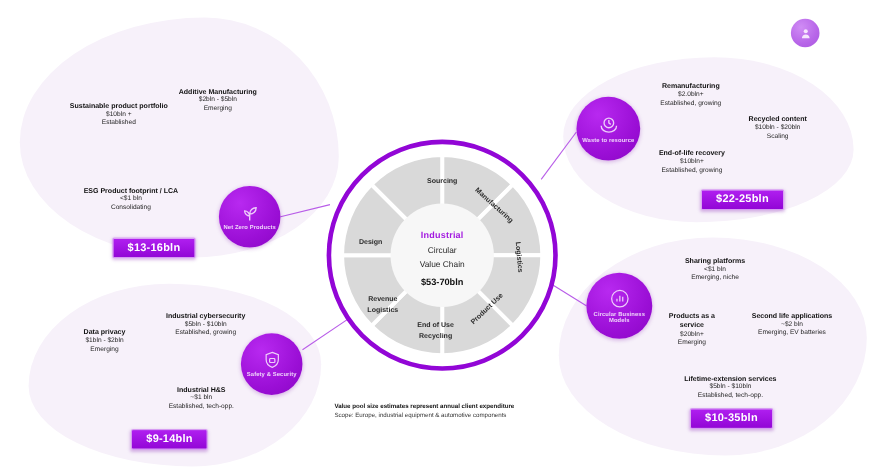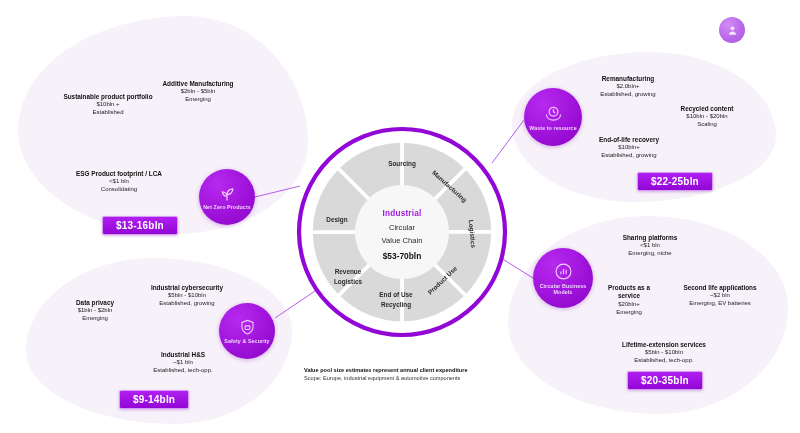--- a/index.html
+++ b/index.html
@@ -212,21 +212,21 @@
     <div class="v">~$2 bln</div>
     <div class="s">Emerging, EV batteries</div>
   </div>
 
   <div class="grp" style="left:602px;top:341px;width:124px;">
     <div class="t">Lifetime-extension services</div>
     <div class="v">$5bln - $10bln</div>
     <div class="s">Established, tech-opp.</div>
   </div>
 
-  <div class="badge" style="left:627px;top:371px;">$20-35bln</div>
+  <div class="badge" style="left:627px;top:371px;">$10-35bln</div>
 
   <div class="pillar" id="pillar-safety">
     <svg class="ic" width="19" height="19" viewBox="0 0 24 24" fill="none" stroke="#f3dcfc" stroke-width="1.4">
       <path d="M12 3l7 2.6v5.6c0 4.5-3 7.6-7 9-4-1.4-7-4.5-7-9V5.6z"></path>
       <rect x="9" y="10" width="6" height="4.6" rx="1"></rect>
     </svg>
     <div class="plabel">Safety &amp; Security</div>
   </div>
 
   <div class="grp" style="left:56px;top:299px;width:78px;">

